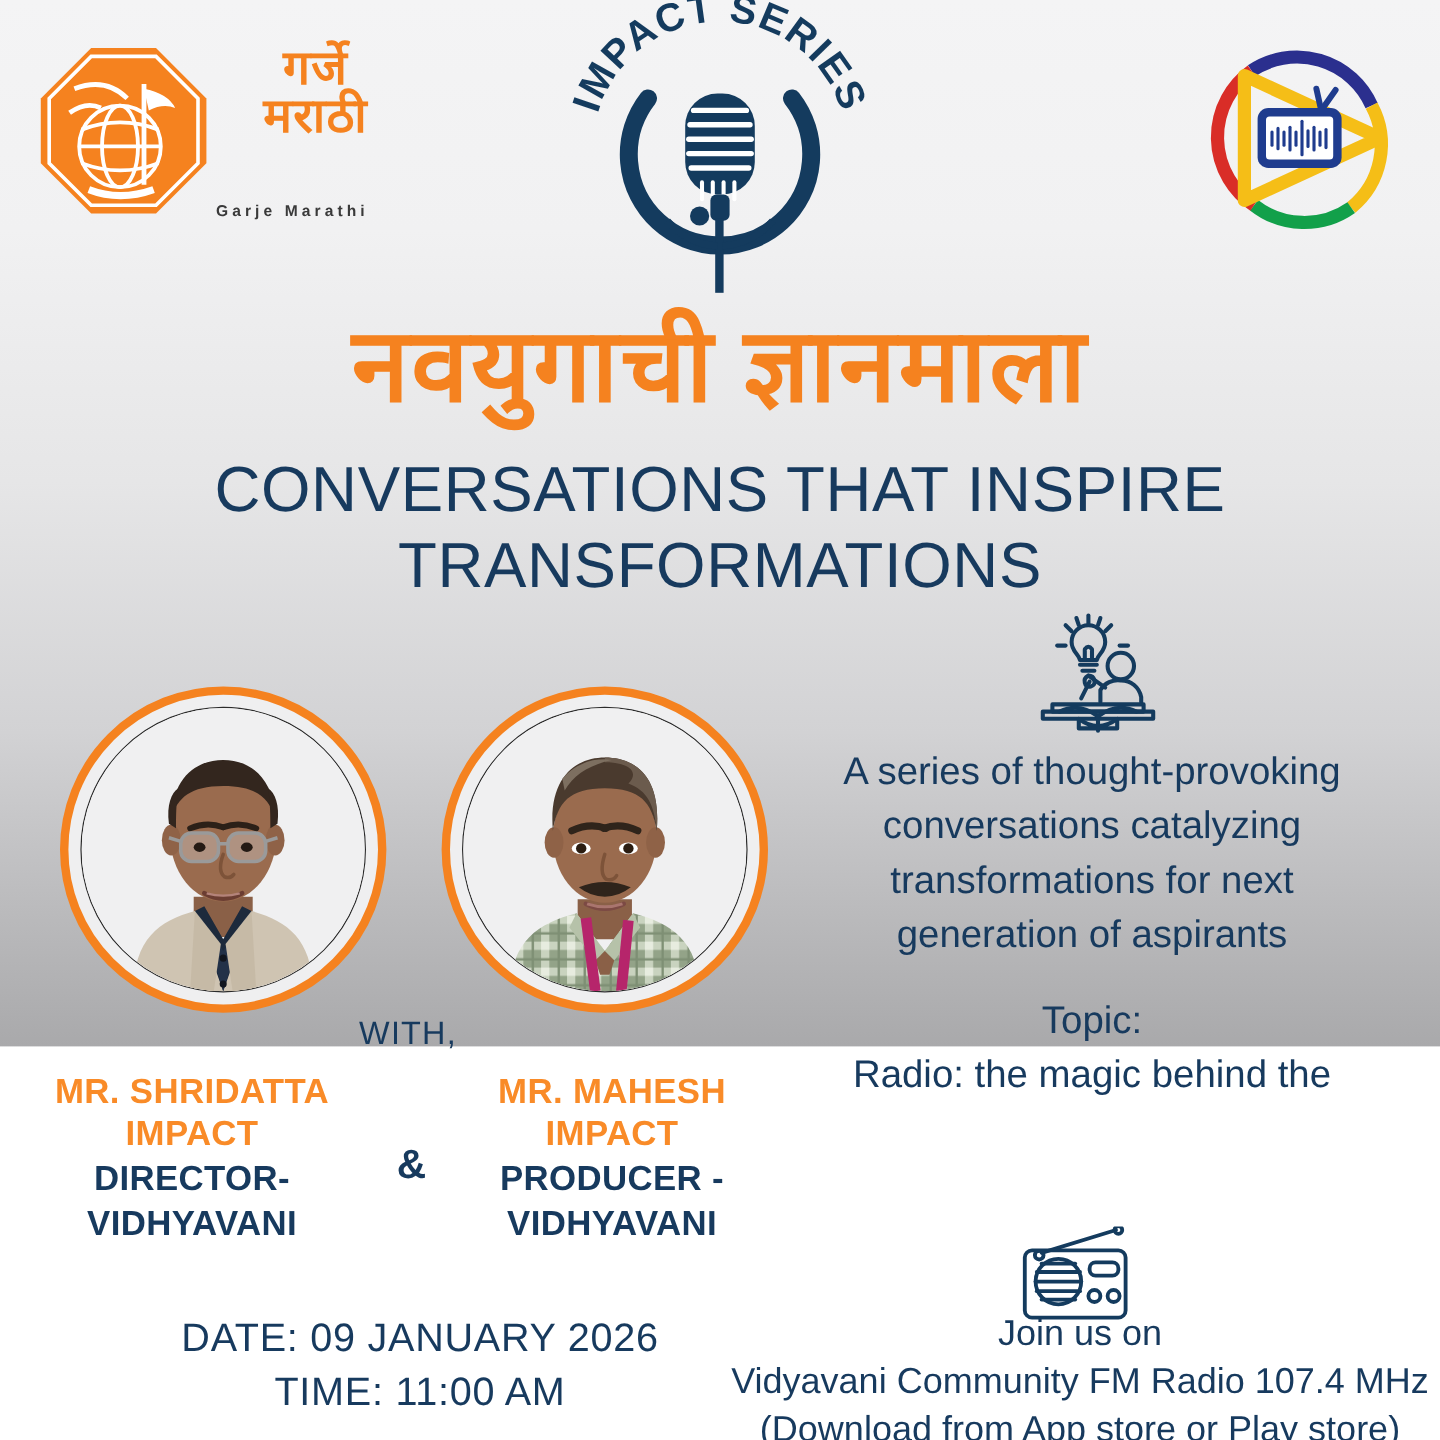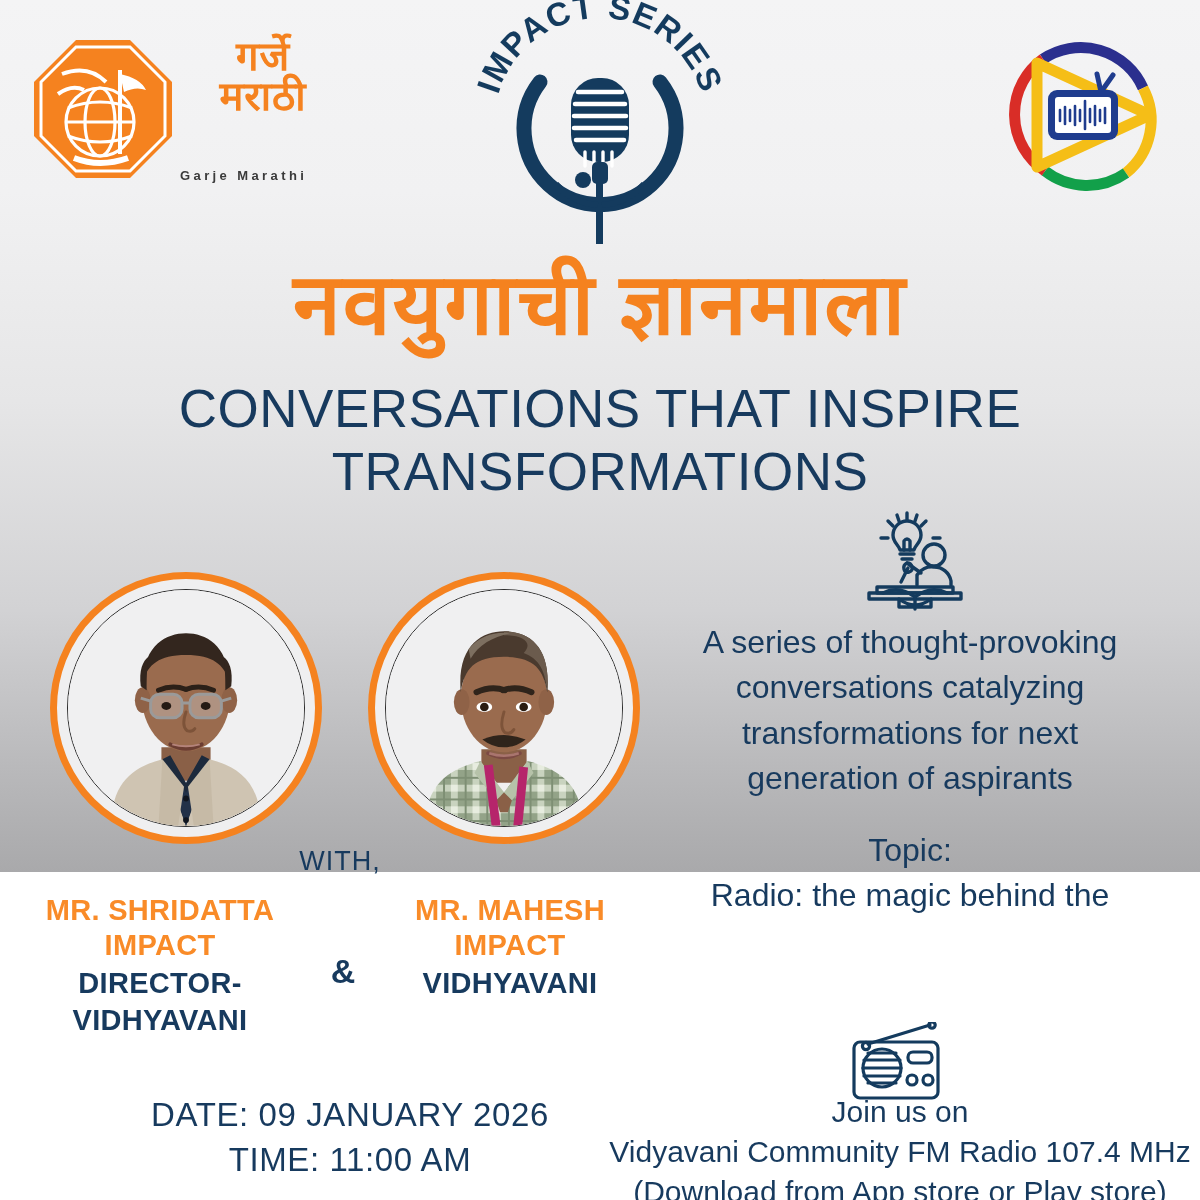--- a/index.html
+++ b/index.html
@@ -332,20 +332,21 @@
   <div class="abs speaker" id="sp1">
     <div class="sp-name">MR. SHRIDATTA</div>
     <div class="sp-name">IMPACT</div>
     <div class="sp-role">DIRECTOR-</div>
     <div class="sp-role">VIDHYAVANI</div>
   </div>
 
   <div class="abs speaker" id="sp2">
     <div class="sp-name">MR. MAHESH</div>
     <div class="sp-name">IMPACT</div>
+    <div class="sp-role">PRODUCER -</div>
     <div class="sp-role">VIDHYAVANI</div>
   </div>
 
   <div class="abs" id="datetime">
     <div>DATE: 09 JANUARY 2026</div>
     <div>TIME: 11:00 AM</div>
   </div>
 
   <svg class="abs" id="icon-idea" viewBox="0 0 120 108">
     <g fill="none" stroke="#143B5E" stroke-width="3.4" stroke-linecap="round" stroke-linejoin="round">

